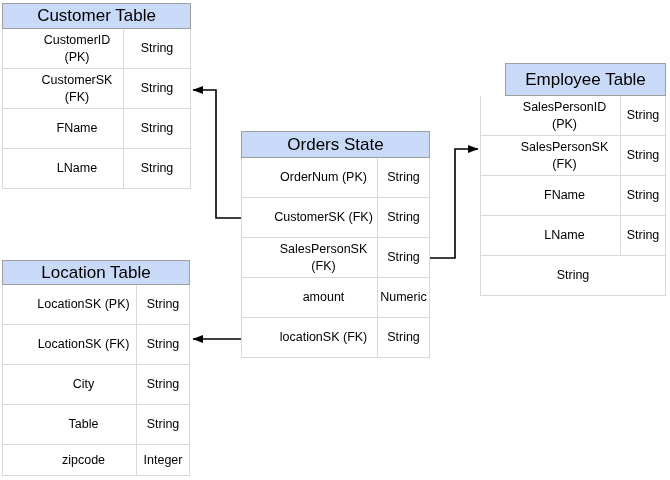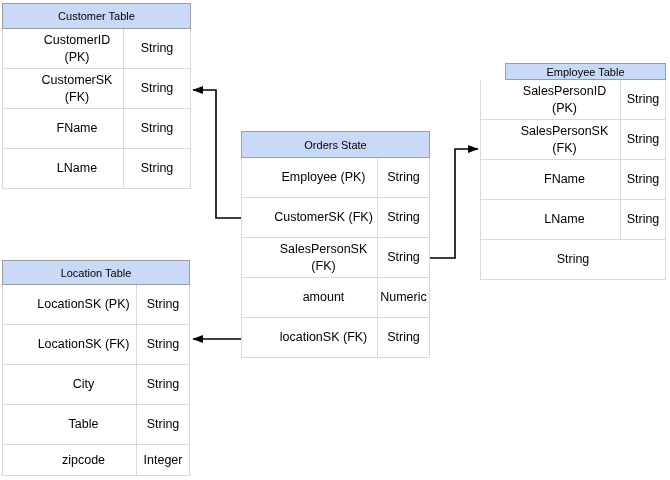--- a/index.html
+++ b/index.html
@@ -14,21 +14,21 @@
   body{
     width:670px;height:480px;position:relative;overflow:hidden;
     background:var(--background);
     font-family:"Liberation Sans",sans-serif;
     color:var(--text);
   }
   .tbl{position:absolute;box-sizing:border-box;background:var(--background);}
   .hd{
     box-sizing:border-box;display:flex;align-items:center;justify-content:center;
     background:var(--header-fill);border:1px solid var(--header-border);
-    font-size:11px;text-align:center;
+    font-size:17px;text-align:center;
   }
   .bd{
     box-sizing:border-box;
     border-left:1px solid var(--cell-border);
     border-right:1px solid var(--cell-border);
   }
   .row{display:flex;box-sizing:border-box;border-bottom:1px solid var(--cell-border);}
   .cell{
     box-sizing:border-box;display:flex;align-items:center;justify-content:center;
     text-align:center;font-size:12.5px;line-height:1.3;white-space:pre-line;
@@ -44,21 +44,21 @@
   #t-customer .f{width:93px;}
 
   
   #t-orders{left:241px;top:131px;width:189px;}
   #t-orders .hd{height:27px;}
   #t-orders .row{height:40px;}
   #t-orders .f{width:108px;}
 
   
   #t-employee{left:480px;top:63px;width:186px;}
-  #t-employee .hd{height:17px;margin-left:25px;}
+  #t-employee .hd{height:33px;margin-left:25px;}
   #t-employee .row{height:40px;}
   #t-employee .f{width:112px;}
 
   
   #t-location{left:2px;top:260px;width:188px;}
   #t-location .hd{height:25px;}
   #t-location .row{height:40px;}
   #t-location .row.short{height:31px;}
   #t-location .f{width:106px;}
 
@@ -91,21 +91,21 @@
         <div class="cell f">LName</div>
         <div class="cell t">String</div>
       </div>
     </div>
   </div>
 
   <div class="tbl" id="t-orders">
     <div class="hd">Orders State</div>
     <div class="bd">
       <div class="row">
-        <div class="cell f">Employee (PK)</div>
+        <div class="cell f">OrderNum (PK)</div>
         <div class="cell t">String</div>
       </div>
       <div class="row">
         <div class="cell f">CustomerSK (FK)</div>
         <div class="cell t">String</div>
       </div>
       <div class="row">
         <div class="cell f">SalesPersonSK
 (FK)</div>
         <div class="cell t">String</div>

